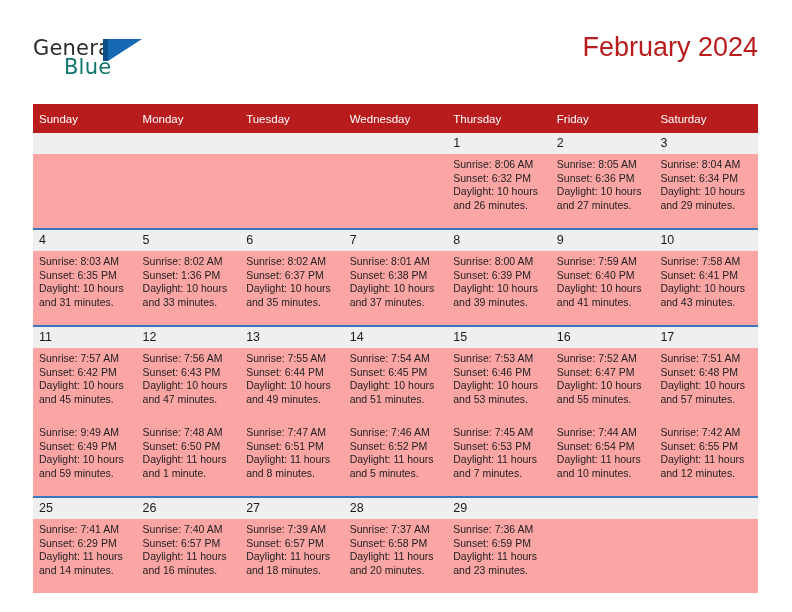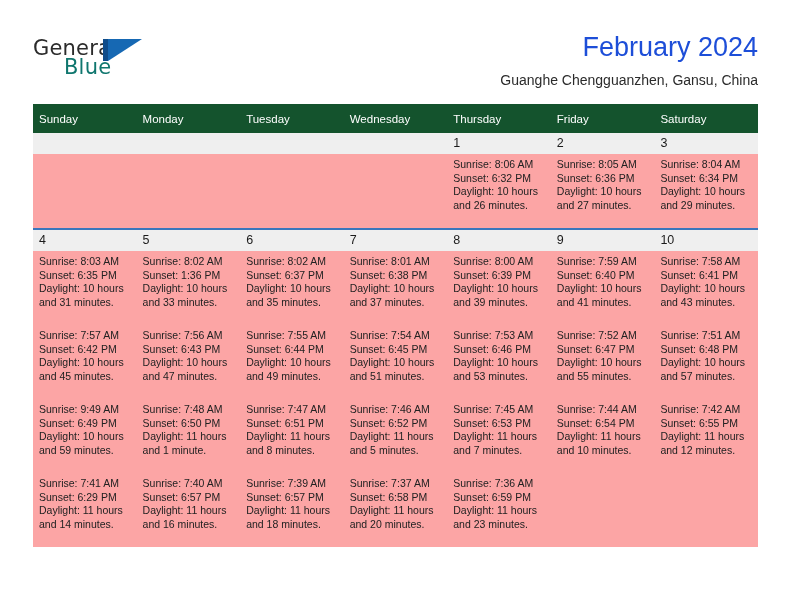--- a/index.html
+++ b/index.html
@@ -84,21 +84,21 @@
 
   .title-block {
     position: absolute;
     right: 0;
     top: 0;
     text-align: right;
   }
   .cal-title {
     font-size: 27px;
     font-weight: 400;
-    color: #1d4ed8;
+    color: #b91c1c;
     line-height: 34px;
     white-space: nowrap;
     font-family: "Liberation Sans", sans-serif;
   }
   .cal-subtitle {
     font-size: 14px;
     font-weight: 400;
     color: #2b2b2b;
     line-height: 20px;
     margin-top: 6px;
@@ -111,21 +111,21 @@
     position: absolute;
     left: 33px;
     top: 104px;
     width: 725px;
     border-collapse: collapse;
     table-layout: fixed;
   }
   .calendar col { width: 103.57px; }
 
   .calendar thead th {
-    background: #14532d;
+    background: #b91c1c;
     color: #ffffff;
     font-size: 11.5px;
     font-weight: 400;
     text-align: left;
     padding: 5px 0 5px 6px;
     height: 19px;
     vertical-align: middle;
     font-family: "Liberation Sans", sans-serif;
     margin-left: 32px;
   }
@@ -166,21 +166,20 @@
       <span class="brand-general">General</span>
       <span class="brand-mark">
         <span class="bar"></span>
         <span class="tri"></span>
       </span>
       <span class="brand-blue">Blue</span>
     </div>
 
     <div class="title-block">
       <div class="cal-title">February 2024</div>
-      <div class="cal-subtitle">Guanghe Chengguanzhen, Gansu, China</div>
     </div>
 
   </div>
 
   <table class="calendar">
     <colgroup>
       <col>
         <col>
         <col>
         <col>
@@ -279,20 +278,29 @@
             <span class="line">Daylight: 10 hours</span>
             <span class="line">and 41 minutes.</span>
           </td>
           <td>
             <span class="line">Sunrise: 7:58 AM</span>
             <span class="line">Sunset: 6:41 PM</span>
             <span class="line">Daylight: 10 hours</span>
             <span class="line">and 43 minutes.</span>
           </td>
         </tr>
+        <tr class="daynum-row">
+          <td class="">11</td>
+          <td class="">12</td>
+          <td class="">13</td>
+          <td class="">14</td>
+          <td class="">15</td>
+          <td class="">16</td>
+          <td class="">17</td>
+        </tr>
         <tr class="detail-row">
           <td>
             <span class="line">Sunrise: 7:57 AM</span>
             <span class="line">Sunset: 6:42 PM</span>
             <span class="line">Daylight: 10 hours</span>
             <span class="line">and 45 minutes.</span>
           </td>
           <td>
             <span class="line">Sunrise: 7:56 AM</span>
             <span class="line">Sunset: 6:43 PM</span>
@@ -367,20 +375,29 @@
             <span class="line">Daylight: 11 hours</span>
             <span class="line">and 10 minutes.</span>
           </td>
           <td>
             <span class="line">Sunrise: 7:42 AM</span>
             <span class="line">Sunset: 6:55 PM</span>
             <span class="line">Daylight: 11 hours</span>
             <span class="line">and 12 minutes.</span>
           </td>
         </tr>
+        <tr class="daynum-row">
+          <td class="">25</td>
+          <td class="">26</td>
+          <td class="">27</td>
+          <td class="">28</td>
+          <td class="">29</td>
+          <td class="empty"></td>
+          <td class="empty"></td>
+        </tr>
         <tr class="detail-row">
           <td>
             <span class="line">Sunrise: 7:41 AM</span>
             <span class="line">Sunset: 6:29 PM</span>
             <span class="line">Daylight: 11 hours</span>
             <span class="line">and 14 minutes.</span>
           </td>
           <td>
             <span class="line">Sunrise: 7:40 AM</span>
             <span class="line">Sunset: 6:57 PM</span>

